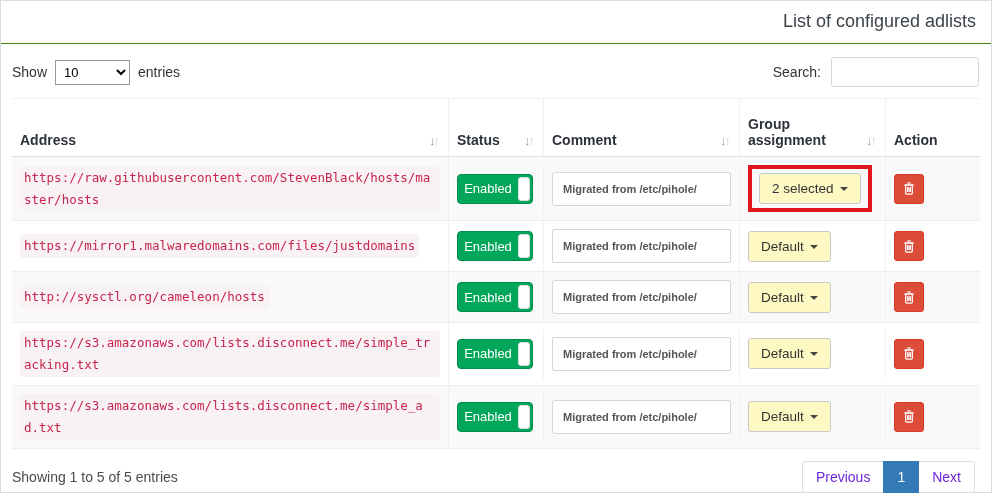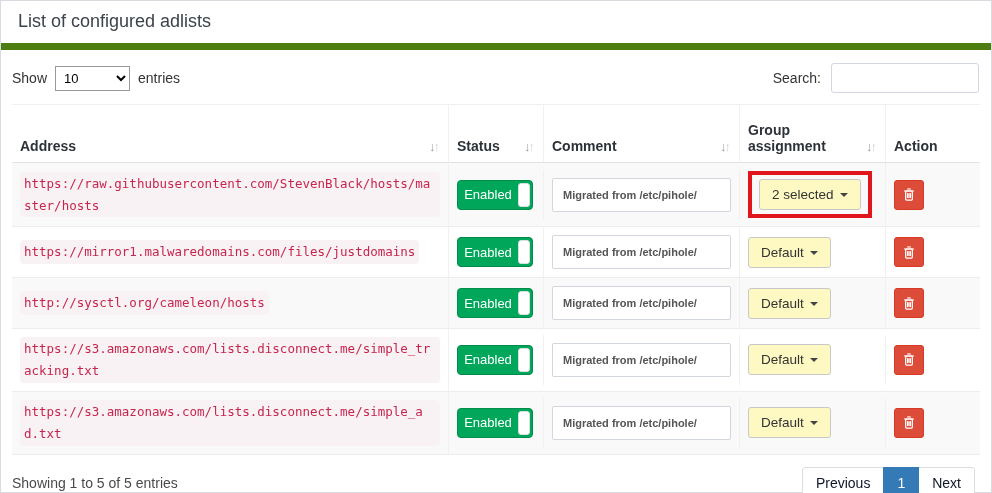--- a/index.html
+++ b/index.html
@@ -12,22 +12,23 @@
   }
   .card {
     width: 992px; height: 493px;
     background: #fff;
     border: 1px solid #d8dbe0;
     display: flex;
     flex-direction: column;
   }
   
   .card-header {
-    padding: 10px 15px 11px 17px;
-    border-bottom: 7px solid #4d7c0f;
+    padding: 10px 15px 11px 5px;
+    border-bottom: 1px solid #4d7c0f;
+    text-align: right;
   }
   .card-title {
     font-size: 18px;
     font-weight: 400;
     color: #3c434a;
   }
   
   .controls {
     display: flex;
     justify-content: space-between;
@@ -186,21 +187,21 @@
     align-items: center;
     padding: 12px 16px 0 11px;
   }
   .summary { font-size: 14px; color: #4a4a4a; }
   .pagination { display: flex; }
   .page-btn {
     padding: 7px 13px;
     font-size: 14px;
     border: 1px solid #ddd;
     background: #fff;
-    color: #0f172a;
+    color: #6d28d9;
     margin-left: -1px;
     cursor: pointer;
   }
   .page-btn.first { border-radius: 3px 0 0 3px; margin-left: 0; }
   .page-btn.last { border-radius: 0 3px 3px 0; }
   .page-btn.active {
     background: #337ab7;
     border-color: #337ab7;
     color: #fff;
     z-index: 1;

